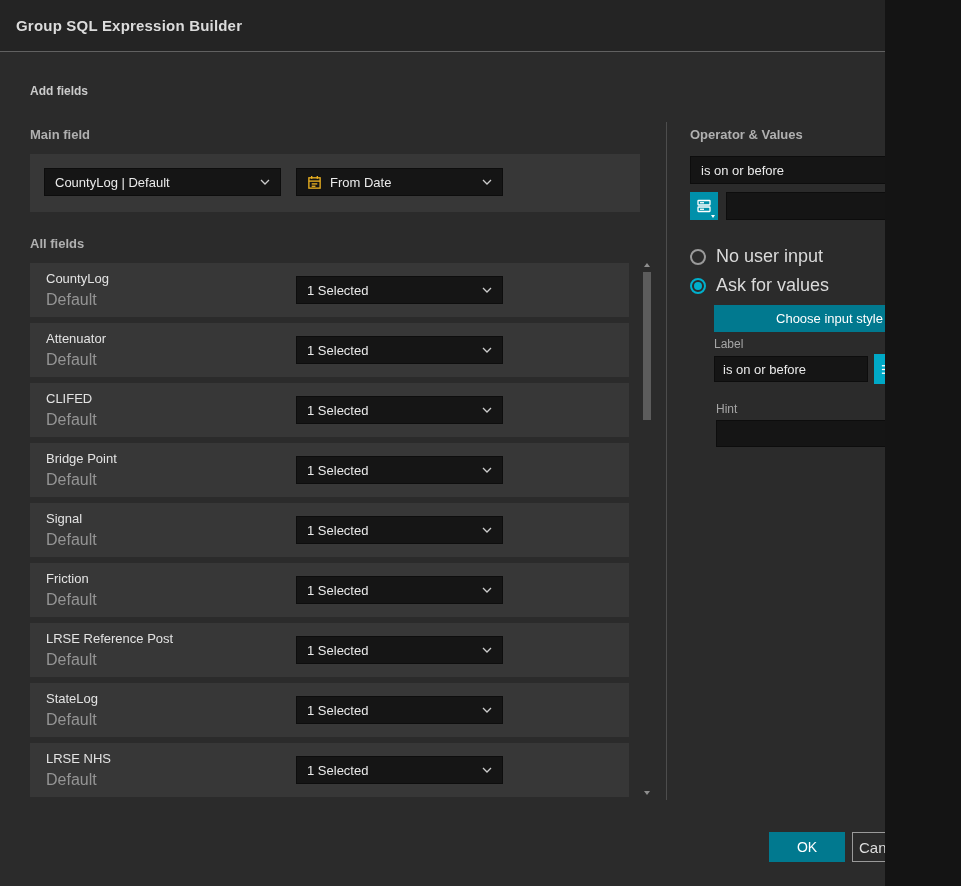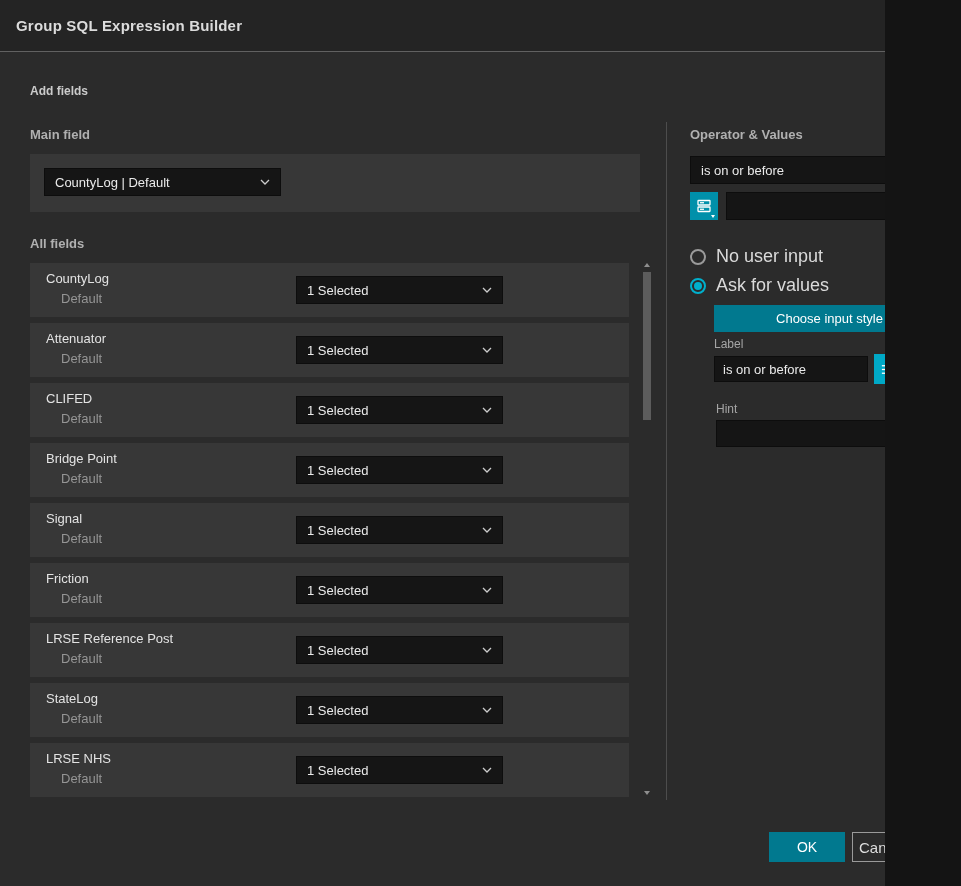--- a/index.html
+++ b/index.html
@@ -14,21 +14,21 @@
   .h-add{position:absolute;left:30px;top:84px;font-size:12px;font-weight:bold;color:#cbcbcb;}
   .h-sub{position:absolute;font-size:13px;font-weight:bold;color:#b0b0b0;}
   
   .main-panel{position:absolute;left:30px;top:154px;width:610px;height:58px;background:#373737;}
   .select{position:absolute;background:#151515;border:1px solid #0d0d0d;color:#eaeaea;font-size:13px;display:flex;align-items:center;padding:0 10px;cursor:pointer;}
   .select .lbl{flex:1;white-space:nowrap;overflow:hidden;}
   .select svg.chev{flex:none;}
   
   .field-row{position:absolute;left:30px;width:599px;height:54px;background:#373737;}
   .row-name{position:absolute;left:16px;top:8px;font-size:13px;color:#e3e3e3;}
-  .row-sub{position:absolute;left:16px;top:28px;font-size:13px;color:#959595;margin-left:15px;}
+  .row-sub{position:absolute;left:16px;top:28px;font-size:16px;color:#959595;}
   .row-select{left:266px;top:13px;width:207px;height:28px;}
   
   .sb-track{position:absolute;left:643px;top:263px;width:8px;height:532px;}
   .sb-thumb{position:absolute;left:0;top:9px;width:8px;height:148px;background:#5c5c5c;cursor:pointer;}
   .sb-up{position:absolute;left:1px;top:0;width:0;height:0;border-left:3px solid transparent;border-right:3px solid transparent;border-bottom:4px solid #8f8f8f;}
   .sb-down{position:absolute;left:1px;bottom:0;width:0;height:0;border-left:3px solid transparent;border-right:3px solid transparent;border-top:4px solid #8f8f8f;}
   
   .vdiv{position:absolute;left:666px;top:122px;width:1px;height:678px;background:#4d4d4d;}
   
   .op-select{left:690px;top:156px;width:239px;height:28px;}
@@ -73,20 +73,36 @@
     <div class="h-add">Add fields</div>
     <div class="h-sub" style="left:30px;top:127px;">Main field</div>
 
     <div class="main-panel">
       <div class="select" style="left:14px;top:14px;width:237px;height:28px;">
         <span class="lbl">CountyLog | Default</span>
         <svg class="chev" width="10" height="6" viewBox="0 0 10 6">
             <path d="M1 1l4 4 4-4" fill="none" stroke="#cccccc" stroke-width="1.3"></path>
           </svg>
       </div>
+      <div class="select" style="left:266px;top:14px;width:207px;height:28px;">
+        <svg width="15" height="15" viewBox="0 0 16 16" style="margin-right:8px;flex:none;">
+          <g fill="none" stroke="#eeb320" stroke-width="1.4">
+            <rect x="2" y="3" width="12" height="11"></rect>
+            <line x1="5" y1="1" x2="5" y2="4"></line>
+              <line x1="11" y1="1" x2="11" y2="4"></line>
+            <line x1="2" y1="6.5" x2="14" y2="6.5"></line>
+            <line x1="5" y1="9.5" x2="11" y2="9.5"></line>
+              <line x1="5" y1="12" x2="9" y2="12"></line>
+          </g>
+        </svg>
+        <span class="lbl">From Date</span>
+        <svg class="chev" width="10" height="6" viewBox="0 0 10 6">
+            <path d="M1 1l4 4 4-4" fill="none" stroke="#cccccc" stroke-width="1.3"></path>
+          </svg>
+      </div>
     </div>
 
     <div class="h-sub" style="left:30px;top:236px;">All fields</div>
 
     <div class="field-row" style="top:263px;">
       <div class="row-name">CountyLog</div>
       <div class="row-sub">Default</div>
       <div class="select row-select">
           <span class="lbl">1 Selected</span>
           <svg class="chev" width="10" height="6" viewBox="0 0 10 6">

